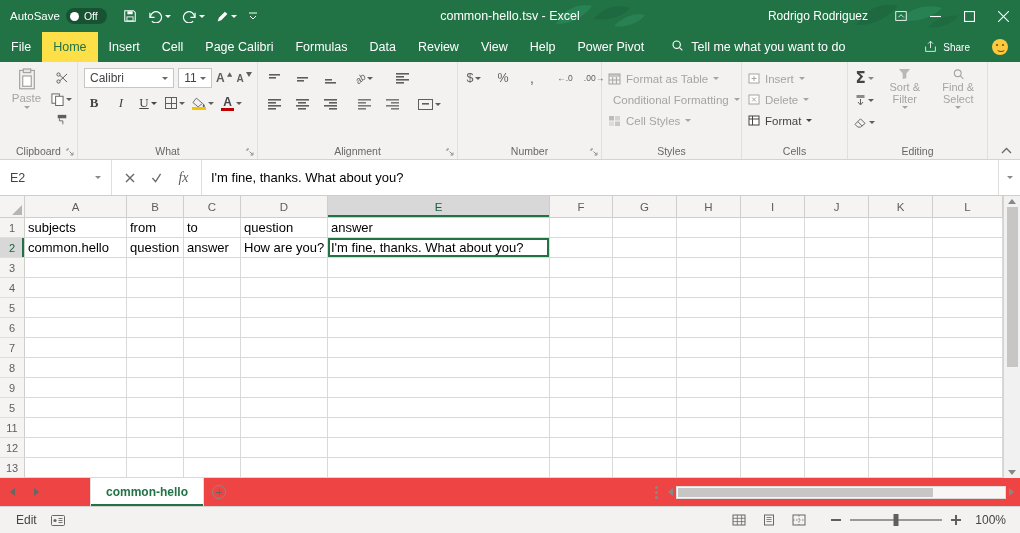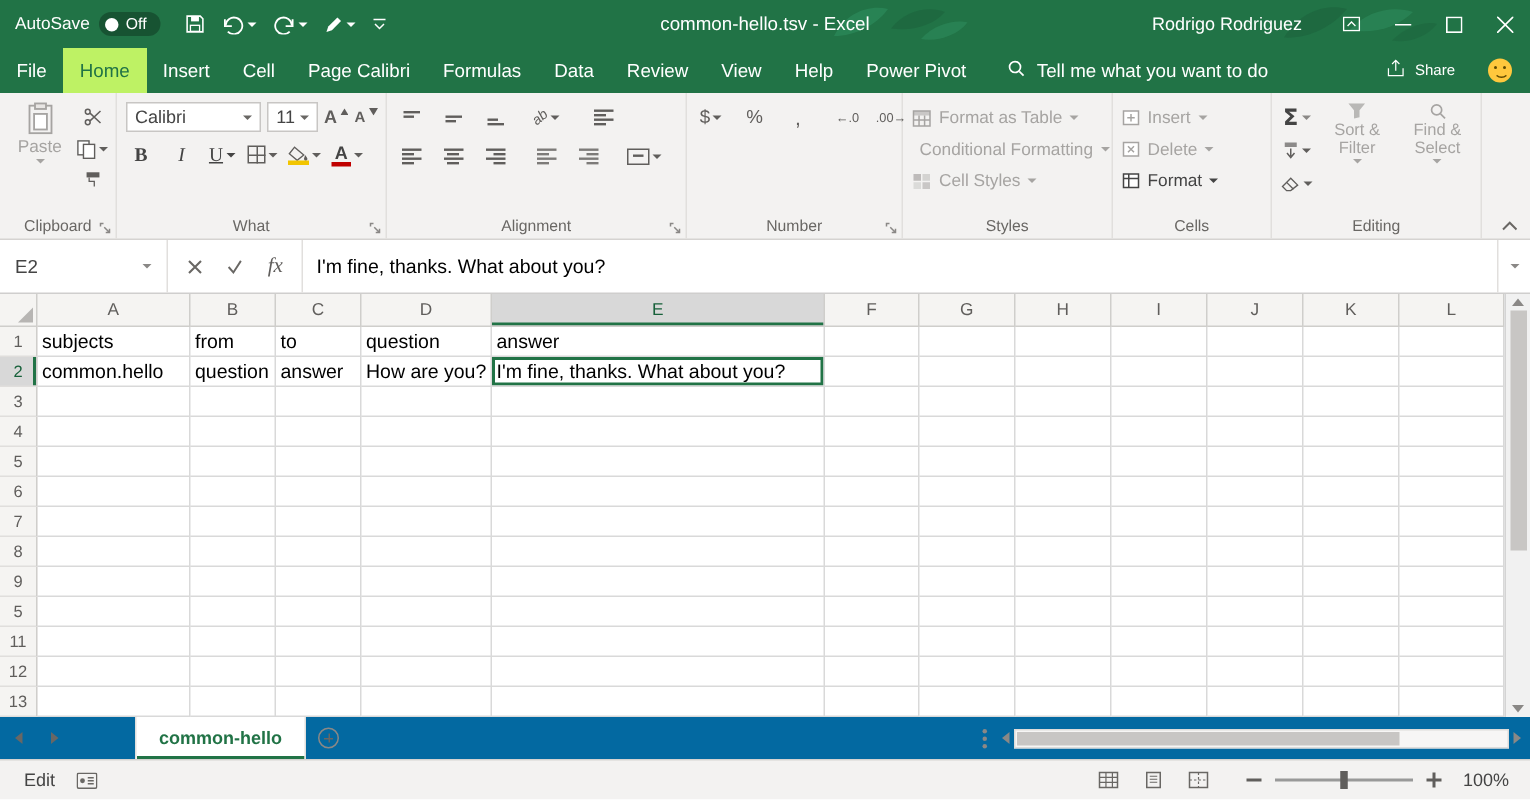--- a/index.html
+++ b/index.html
@@ -20,21 +20,21 @@
 .qat{display:flex;align-items:center;gap:11px;margin-left:16px}
 .qbtn{display:flex;align-items:center;gap:2px;color:#fff}
 .wtitle{position:absolute;left:50%;transform:translateX(-50%);font-size:12.5px;white-space:nowrap;z-index:2}
 .tright{margin-left:auto;display:flex;align-items:center;z-index:2}
 .username{font-size:12px;margin-right:16px}
 .tico{width:34px;height:32px;display:flex;align-items:center;justify-content:center}
 
 
 .tabrow{height:30px;background:#217346;display:flex;align-items:stretch;color:#fff}
 .rtab{display:flex;align-items:center;padding:0 11px;font-size:12.5px;white-space:nowrap}
-.rtab.active{background:#bef264;color:#217346}
+.rtab.active{background:#fde047;color:#217346}
 .tellme{display:flex;align-items:center;gap:7px;margin-left:16px;font-size:12.5px;white-space:nowrap}
 .share{display:flex;align-items:center;gap:6px;font-size:10px;margin-left:auto;white-space:nowrap}
 .smiley{width:16px;height:16px;border-radius:50%;background:#ffc83d;position:relative;margin:0 12px 0 22px;align-self:center}
 .smiley::before{content:"";position:absolute;left:3.5px;top:4.5px;width:2.6px;height:2.6px;border-radius:50%;background:#5f4a00;box-shadow:6px 0 0 #5f4a00}
 .smiley::after{content:"";position:absolute;left:3.5px;top:4px;width:8px;height:7px;border:1.4px solid transparent;border-bottom-color:#5f4a00;border-radius:50%}
 
 
 .ribbon{height:98px;background:#f3f2f1;display:flex;position:relative;border-bottom:1px solid #d5d3d1}
 .rg{position:relative;flex:none;border-right:1px solid #e1dfdd;padding:6px 5px 16px 6px}
 .rg-label{position:absolute;left:0;right:0;bottom:2px;text-align:center;font-size:10.5px;color:#696764}
@@ -92,21 +92,21 @@
 .g-cell{border-right:1px solid #d9d9d9;border-bottom:1px solid #d9d9d9;font-size:13px;color:#000;padding:0 3px;line-height:19px;white-space:nowrap;overflow:hidden}
 .g-cell.active{box-shadow:inset 0 0 0 2px #217346;position:relative;z-index:1}
 .vscroll{width:17px;background:#f1f1f1;border-left:1px solid #d4d4d4;display:flex;flex-direction:column;align-items:center;padding:3px 0}
 .vthumb{width:11px;height:160px;background:#c8c6c4;margin-top:3px}
 .tri-up{width:0;height:0;border-left:4px solid transparent;border-right:4px solid transparent;border-bottom:5px solid #8a8886}
 .tri-down{width:0;height:0;border-left:4px solid transparent;border-right:4px solid transparent;border-top:5px solid #8a8886}
 .tri-left{width:0;height:0;border-top:4px solid transparent;border-bottom:4px solid transparent;border-right:5px solid #696764}
 .tri-right{width:0;height:0;border-top:4px solid transparent;border-bottom:4px solid transparent;border-left:5px solid #696764}
 
 
-.sheetbar{height:28px;background:#0369a1;display:flex;align-items:center}
+.sheetbar{height:28px;background:#ef4444;display:flex;align-items:center}
 .snav{width:24px;height:100%;display:flex;align-items:center;justify-content:center}
 .sheettab{height:100%;display:flex;align-items:center;padding:0 15px;background:#fff;color:#217346;font-weight:700;font-size:12px;border-left:1px solid #e1dfdd;border-right:1px solid #e1dfdd;box-shadow:inset 0 -2px 0 #217346;margin-left:42px}
 .addsheet{width:30px;height:100%;display:flex;align-items:center;justify-content:center}
 .plus{width:14px;height:14px;border:1px solid #8a8886;border-radius:50%;position:relative}
 .plus::before{content:"";position:absolute;left:3px;top:5.5px;width:6px;height:1.4px;background:#696764}
 .plus::after{content:"";position:absolute;left:5.5px;top:3px;width:1.4px;height:6px;background:#696764}
 .vdots{width:3px;height:3px;border-radius:50%;background:#8a8886;box-shadow:0 -5px 0 #8a8886,0 5px 0 #8a8886;margin:0 10px}
 .hscroll{display:flex;align-items:center;gap:3px;margin-right:6px}
 .htrack{width:330px;height:13px;background:#f7f6f5;border:1px solid #dedcda;position:relative}
 .hthumb{position:absolute;left:1px;top:1px;bottom:1px;width:255px;background:#c8c6c4}

